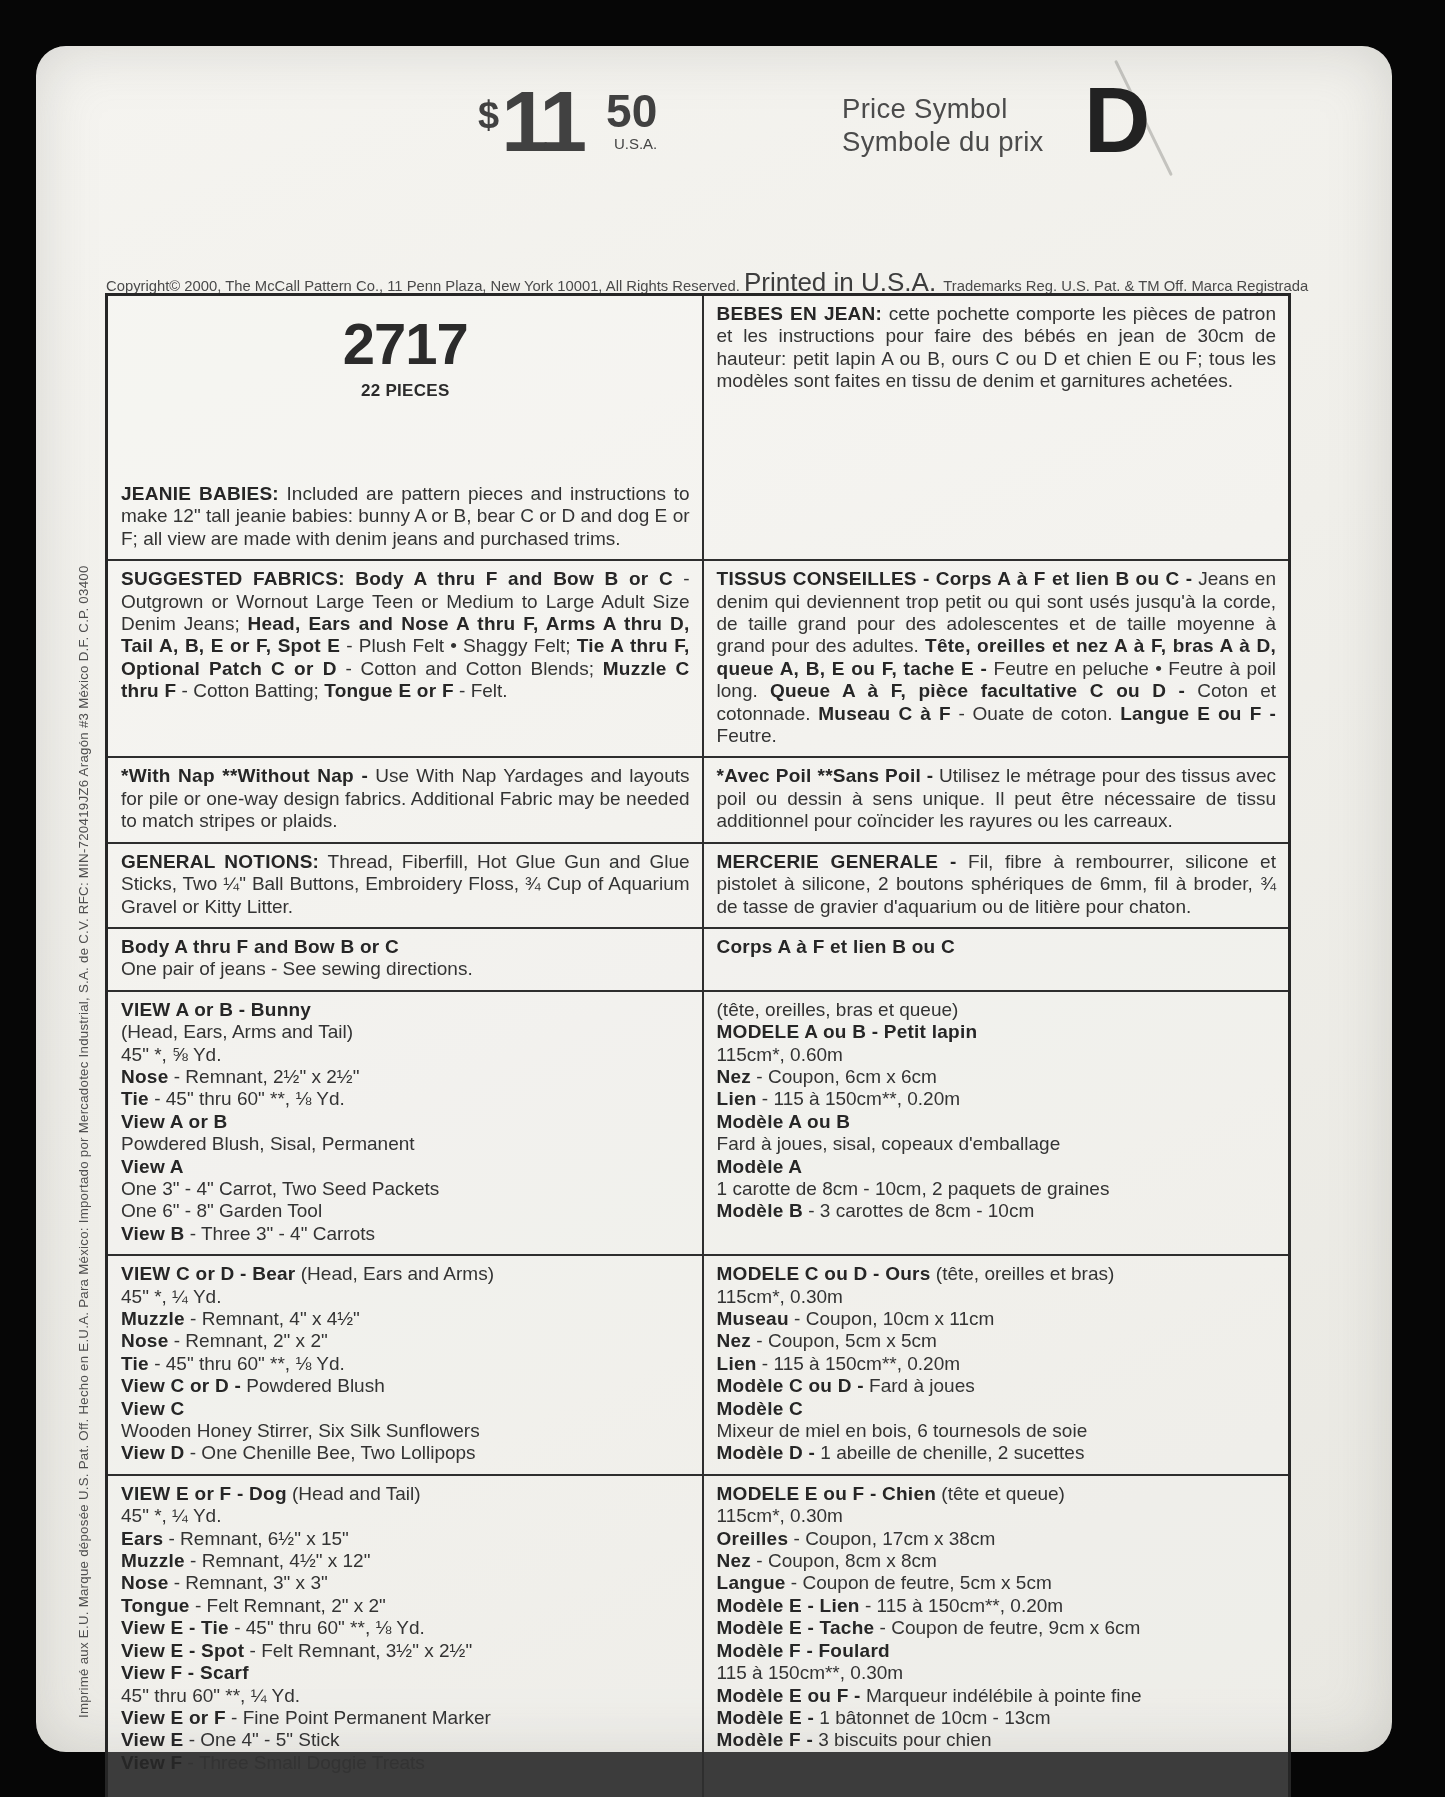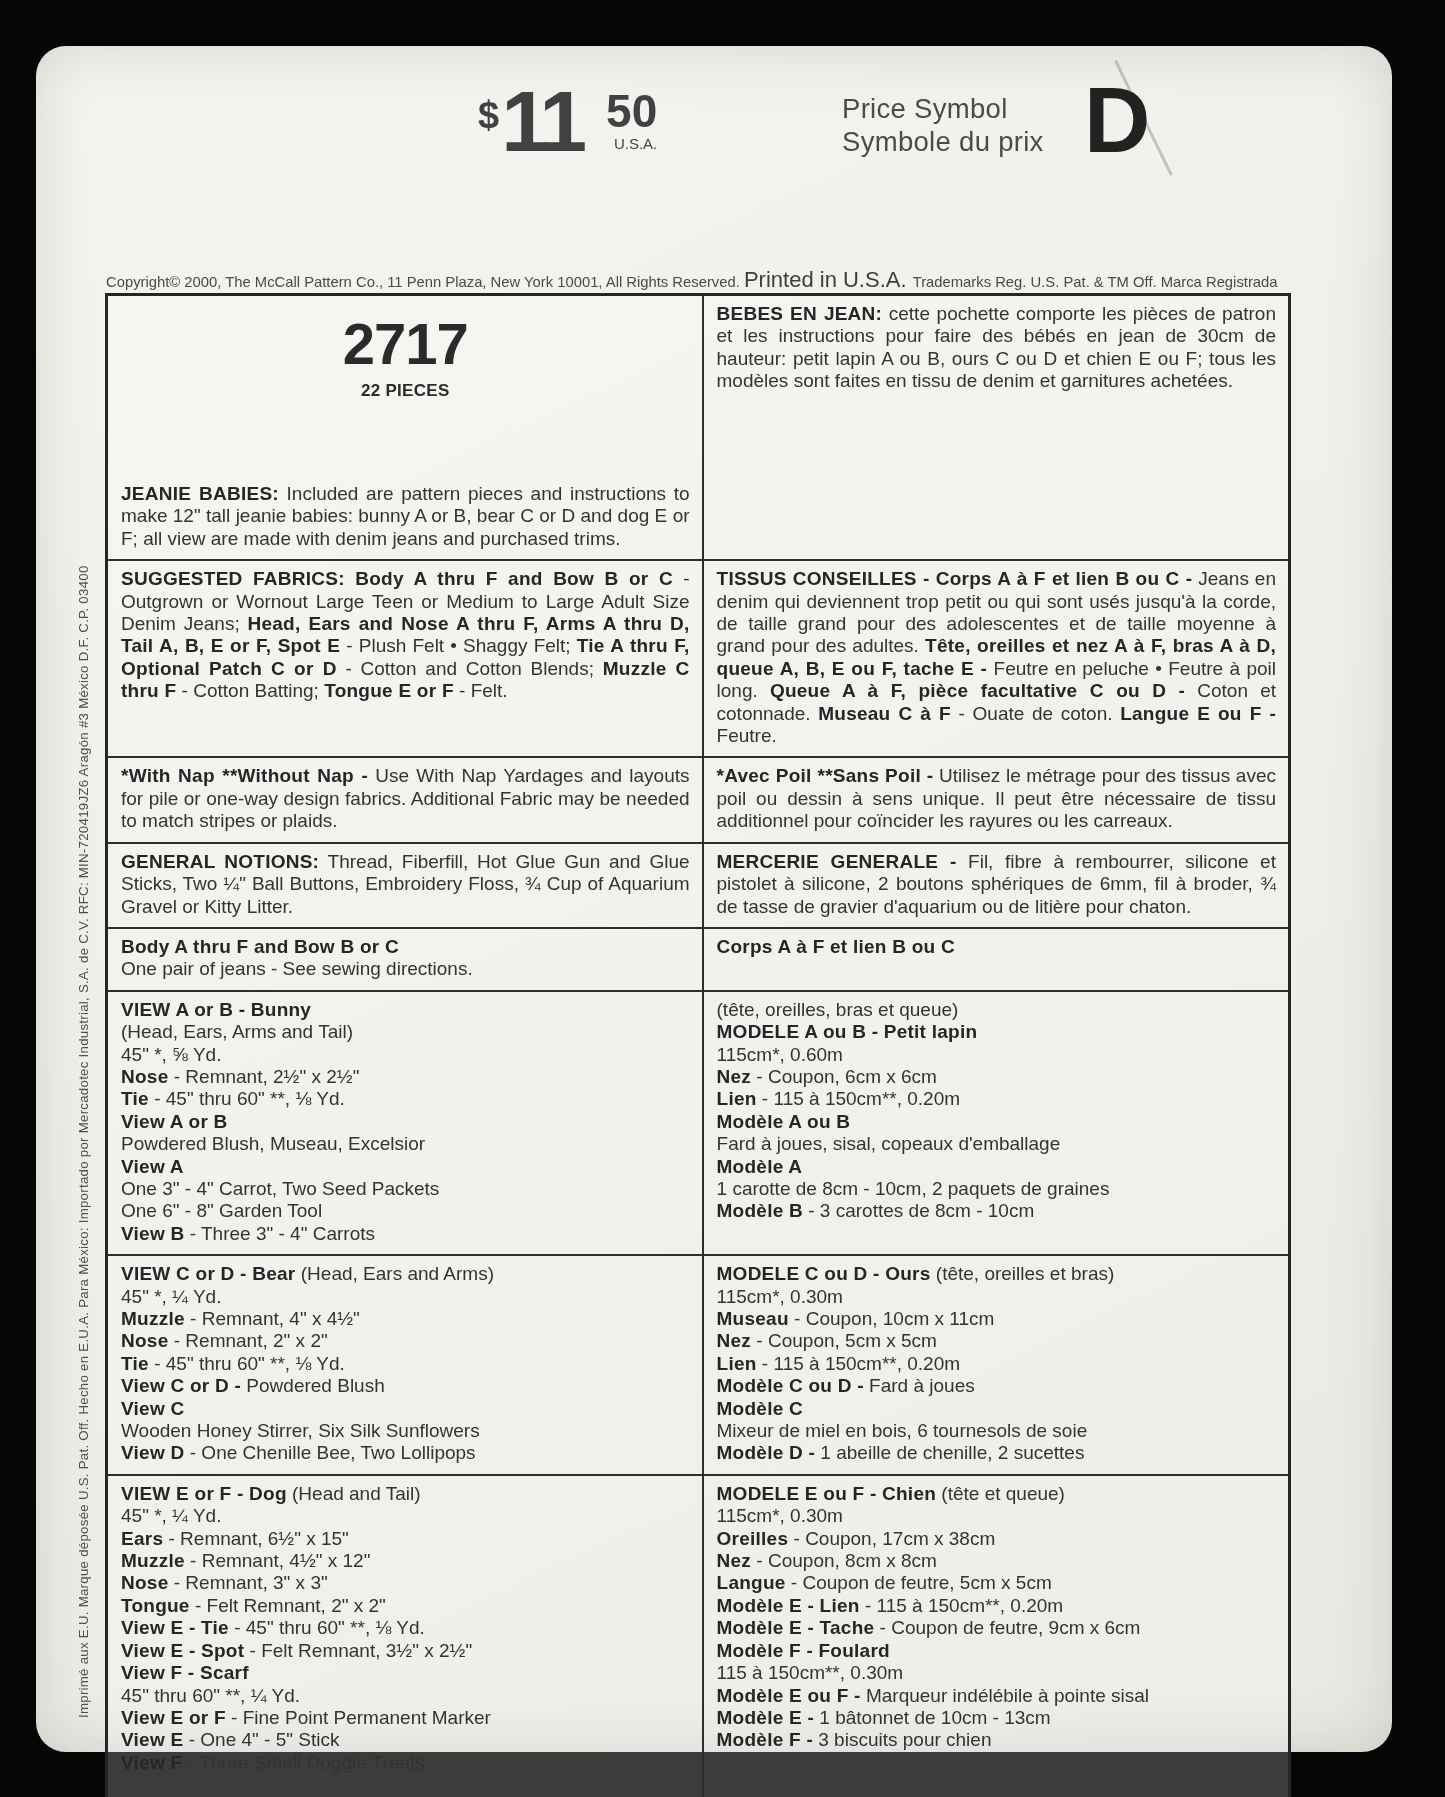--- a/index.html
+++ b/index.html
@@ -25,21 +25,21 @@
   .cur{font-size:38px;font-weight:700;margin-top:8px;}
   .dollars{font-size:86px;font-weight:700;letter-spacing:-5px;line-height:0.82;margin-left:2px;}
   .centscol{display:flex;flex-direction:column;margin-left:24px;margin-top:5px;}
   .cents{font-size:46px;font-weight:700;line-height:0.9;}
   .usa{font-size:15px;font-weight:400;color:#454545;margin-top:3px;align-self:flex-end;}
   .psym{position:absolute;left:806px;top:46px;font-size:27.5px;color:#4b4b4b;line-height:1.2;letter-spacing:0.3px;}
   .bigD{position:absolute;left:1048px;top:22px;font-size:92px;font-weight:800;color:#222;}
   
   .copyright{position:absolute;left:70px;top:221px;width:1260px;white-space:nowrap;color:#4a4a4a;}
   .copyright .c1{font-size:14.8px;}
-  .copyright .c2{font-size:22px;color:#3d3d3d;}
+  .copyright .c2{font-size:26px;color:#3d3d3d;}
   .copyright .c3{font-size:14.8px;}
   
   .sidetext{
     position:absolute;left:38px;top:252px;height:1420px;width:28px;
     writing-mode:vertical-rl;transform:rotate(180deg);
     font-size:13.3px;color:#4f4f4f;letter-spacing:0.25px;line-height:1.5;
   }
   
   .ctable{
     position:absolute;left:69px;top:247px;width:1180px;
@@ -140,21 +140,21 @@
           </div>
         </div>
         <div class="trow">
           <div class="tcell en">
             <div class="line"><span class="b">VIEW A or B - Bunny</span></div>
             <div class="line"><span class="r">(Head, Ears, Arms and Tail)</span></div>
             <div class="line"><span class="r">45" *, ⅝ Yd.</span></div>
             <div class="line"><span class="b">Nose</span><span class="r"> - Remnant, 2½" x 2½"</span></div>
             <div class="line"><span class="b">Tie</span><span class="r"> - 45" thru 60" **, ⅛ Yd.</span></div>
             <div class="line"><span class="b">View A or B</span></div>
-            <div class="line"><span class="r">Powdered Blush, Museau, Excelsior</span></div>
+            <div class="line"><span class="r">Powdered Blush, Sisal, Permanent</span></div>
             <div class="line"><span class="b">View A</span></div>
             <div class="line"><span class="r">One 3" - 4" Carrot, Two Seed Packets</span></div>
             <div class="line"><span class="r">One 6" - 8" Garden Tool</span></div>
             <div class="line"><span class="b">View B</span><span class="r"> - Three 3" - 4" Carrots</span></div>
           </div>
           <div class="tcell fr">
             <div class="line"><span class="r">(tête, oreilles, bras et queue)</span></div>
             <div class="line"><span class="b">MODELE A ou B - Petit lapin</span></div>
             <div class="line"><span class="r">115cm*, 0.60m</span></div>
             <div class="line"><span class="b">Nez</span><span class="r"> - Coupon, 6cm x 6cm</span></div>
@@ -209,20 +209,20 @@
           <div class="tcell fr">
             <div class="line"><span class="b">MODELE E ou F - Chien</span><span class="r"> (tête et queue)</span></div>
             <div class="line"><span class="r">115cm*, 0.30m</span></div>
             <div class="line"><span class="b">Oreilles</span><span class="r"> - Coupon, 17cm x 38cm</span></div>
             <div class="line"><span class="b">Nez</span><span class="r"> - Coupon, 8cm x 8cm</span></div>
             <div class="line"><span class="b">Langue</span><span class="r"> - Coupon de feutre, 5cm x 5cm</span></div>
             <div class="line"><span class="b">Modèle E - Lien</span><span class="r"> - 115 à 150cm**, 0.20m</span></div>
             <div class="line"><span class="b">Modèle E - Tache</span><span class="r"> - Coupon de feutre, 9cm x 6cm</span></div>
             <div class="line"><span class="b">Modèle F - Foulard</span></div>
             <div class="line"><span class="r">115 à 150cm**, 0.30m</span></div>
-            <div class="line"><span class="b">Modèle E ou F -</span><span class="r"> Marqueur indélébile à pointe sisal</span></div>
+            <div class="line"><span class="b">Modèle E ou F -</span><span class="r"> Marqueur indélébile à pointe fine</span></div>
             <div class="line"><span class="b">Modèle E -</span><span class="r"> 1 bâtonnet de 10cm - 13cm</span></div>
             <div class="line"><span class="b">Modèle F -</span><span class="r"> 3 biscuits pour chien</span></div>
           </div>
         </div>
       </div>
   </div>
 </div>
 
 </body></html>

